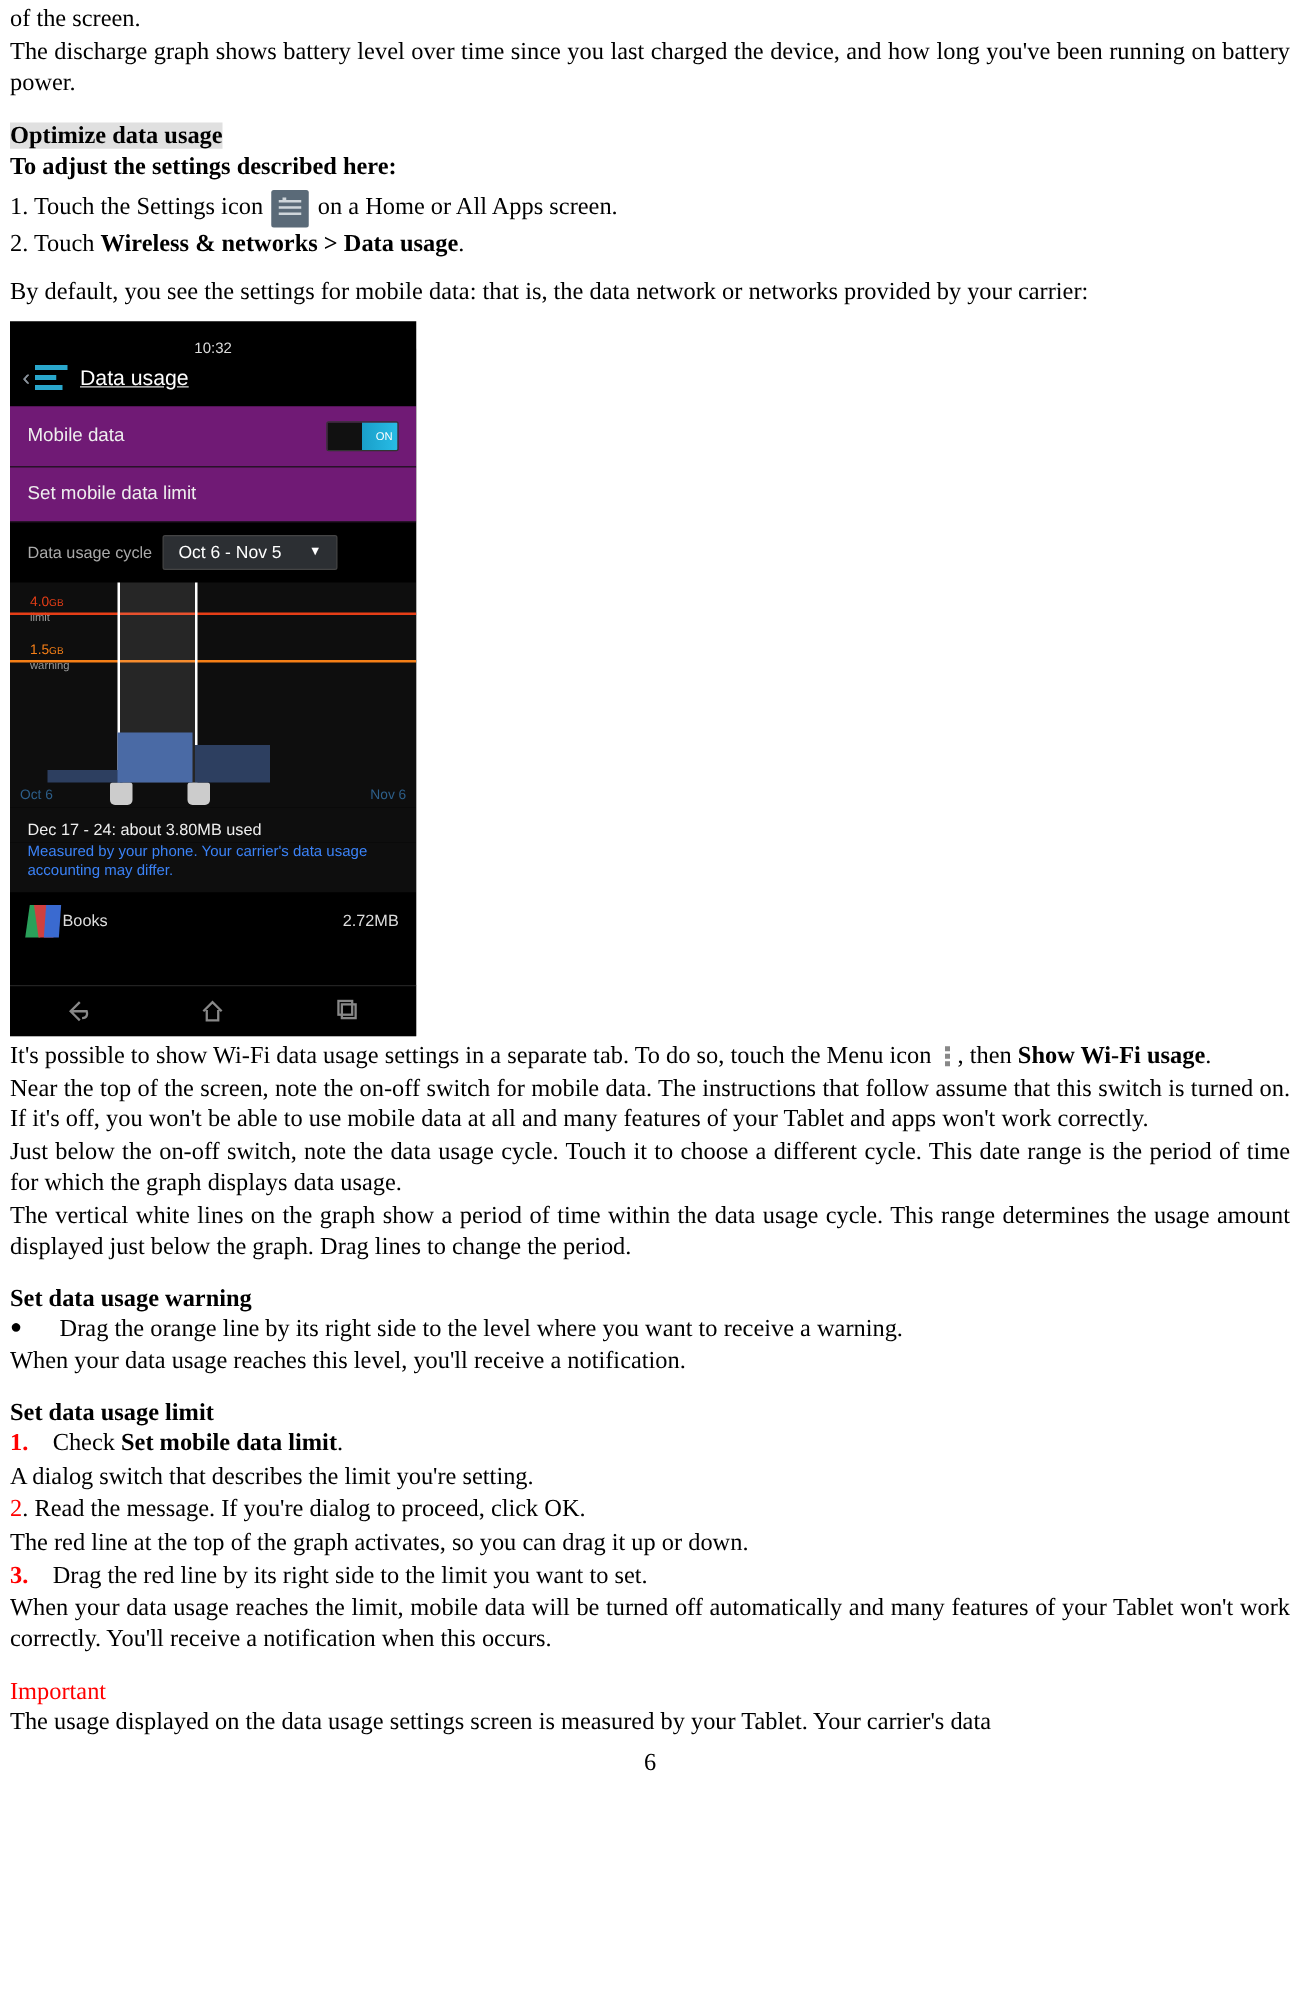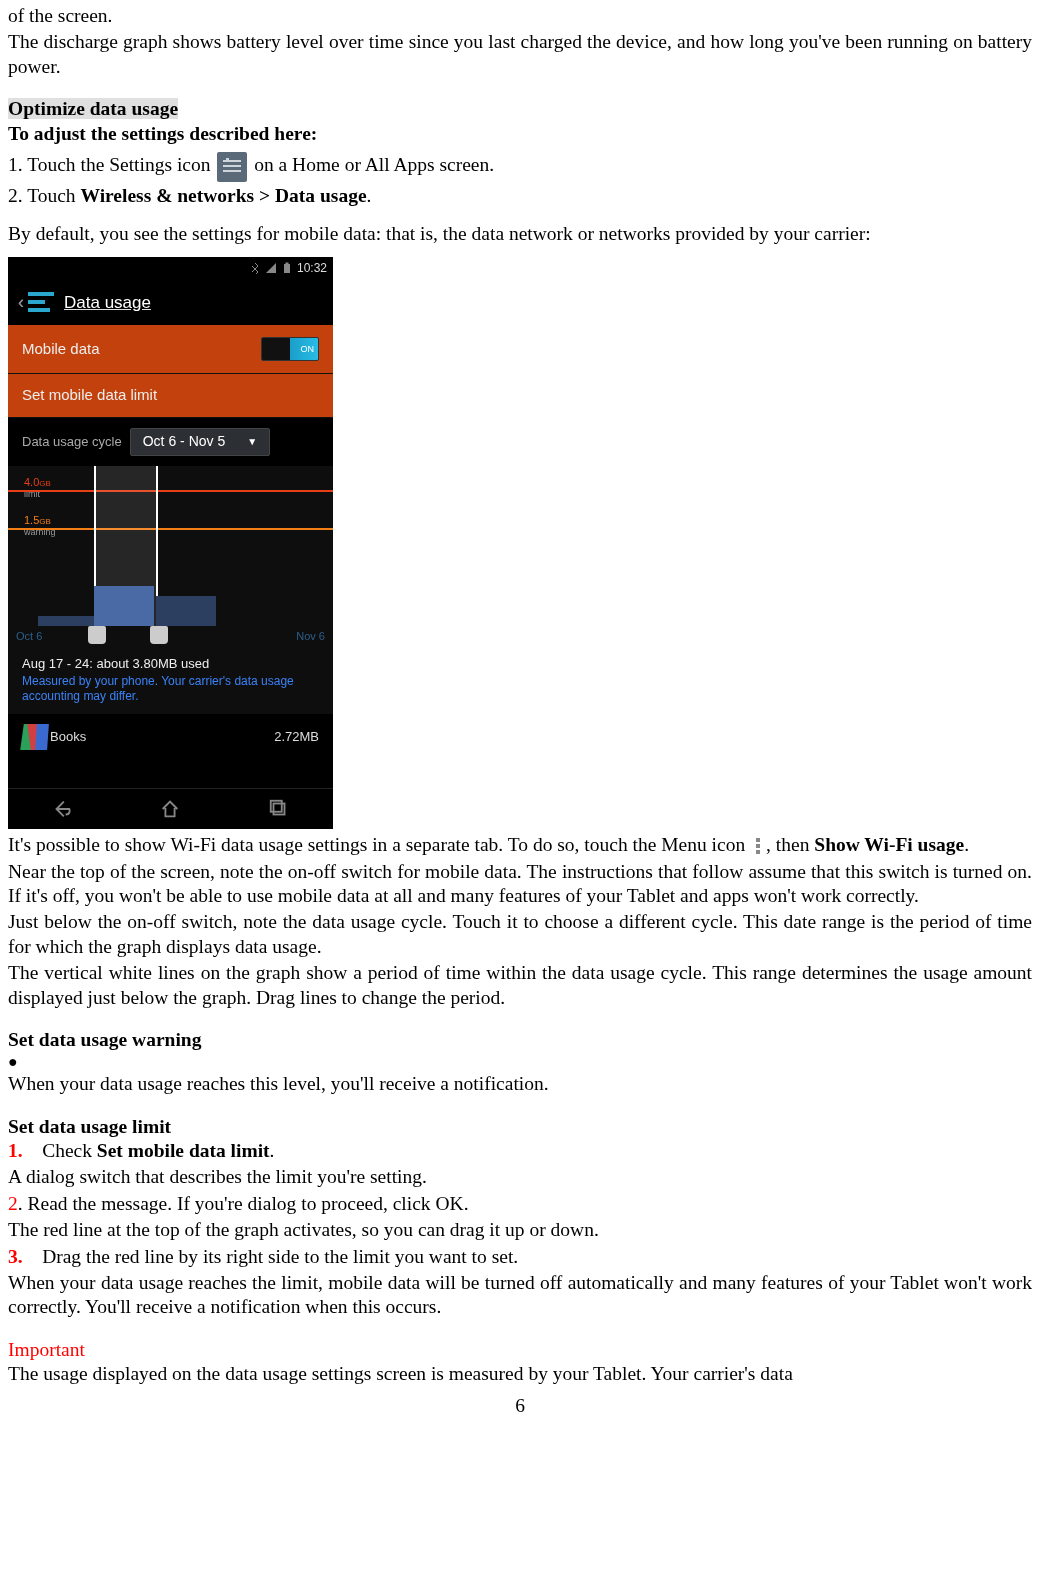--- a/index.html
+++ b/index.html
@@ -66,26 +66,27 @@
     background: #000;
     margin: 4px 0;
     font-family: Arial, sans-serif;
     font-size: 13px;
     color: #ddd;
     position: relative;
     overflow: hidden;
   }
   .statusbar {
     display: flex;
-    justify-content: flex-end;
+    justify-content: space-between;
     align-items: center;
     gap: 4px;
     padding: 2px 6px;
     height: 18px;
     font-size: 12px;
+    flex-direction: column;
   }
   .statusbar svg { width: 12px; height: 12px; }
   .titlebar {
     display: flex;
     align-items: center;
     gap: 10px;
     padding: 8px 10px;
     height: 30px;
     background: #000;
     text-decoration: underline;
@@ -103,21 +104,21 @@
   .titlebar .ico span { height: 4px; background: #2aa7cc; }
   .titlebar .ico span:nth-child(2){ width: 65%; }
   .titlebar .ico span:nth-child(3){ width: 85%; }
   .titlebar .title { color: #fff; font-size: 17px; }
 
   .row {
     display: flex;
     justify-content: space-between;
     align-items: center;
     padding: 12px 14px;
-    background: #c2410c;
+    background: #701a75;
     border-bottom: 1px solid #111;
     font-size: 15px;
     color: #eee;
   }
   .toggle {
     width: 52px; height: 22px;
     background: linear-gradient(to right, #111 0%, #111 50%, #1a9fc9 50%, #28bce6 100%);
     border-radius: 2px;
     border: 1px solid #333;
     display: flex; justify-content: flex-end; align-items: center;
@@ -281,21 +282,21 @@
     <div class="bars">
       <div class="bar b1"></div>
         <div class="bar b2"></div>
         <div class="bar b3"></div>
     </div>
     <div class="xlabels">
       <span>Oct 6</span>
         <span>Nov 6</span>
     </div>
   </div>
-  <div class="info1">Aug 17 - 24: about 3.80MB used</div>
+  <div class="info1">Dec 17 - 24: about 3.80MB used</div>
   <div class="info2">Measured by your phone. Your carrier's data usage accounting may differ.</div>
   <div class="app-row">
     <div class="left">
       <div class="books-icon">
           <div class="g"></div>
           <div class="r"></div>
           <div class="b"></div>
         </div>
       <span>Books</span>
     </div>
@@ -322,20 +323,21 @@
 </p>
 <p class="para">Near the top of the screen, note the on-off switch for mobile data. The instructions that follow assume that this switch is turned on. If it's off, you won't be able to use mobile data at all and many features of your Tablet and apps won't work correctly.</p>
 <p class="para">Just below the on-off switch, note the data usage cycle. Touch it to choose a different cycle. This date range is the period of time for which the graph displays data usage.</p>
 <p class="para">The vertical white lines on the graph show a period of time within the data usage cycle. This range determines the usage amount displayed just below the graph. Drag lines to change the period.</p>
 
 <div class="sect">
   <span class="bold">Set data usage warning</span>
 </div>
 <div class="bullet-line">
   <span class="bullet-sym">●</span>
+  <span>Drag the orange line by its right side to the level where you want to receive a warning.</span>
 </div>
 <p>When your data usage reaches this level, you'll receive a notification.</p>
 
 <div class="sect">
   <span class="bold">Set data usage limit</span>
 </div>
 <p class="numline">
   <span class="red bold">1.</span>&nbsp;&nbsp;&nbsp;
   <span>Check</span>
   <span class="bold">Set mobile data limit</span><span>.</span>

